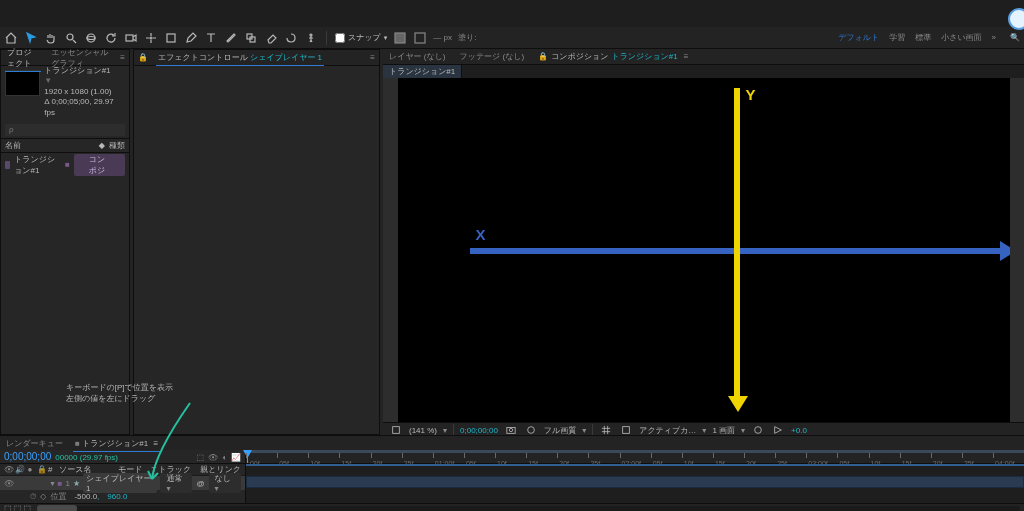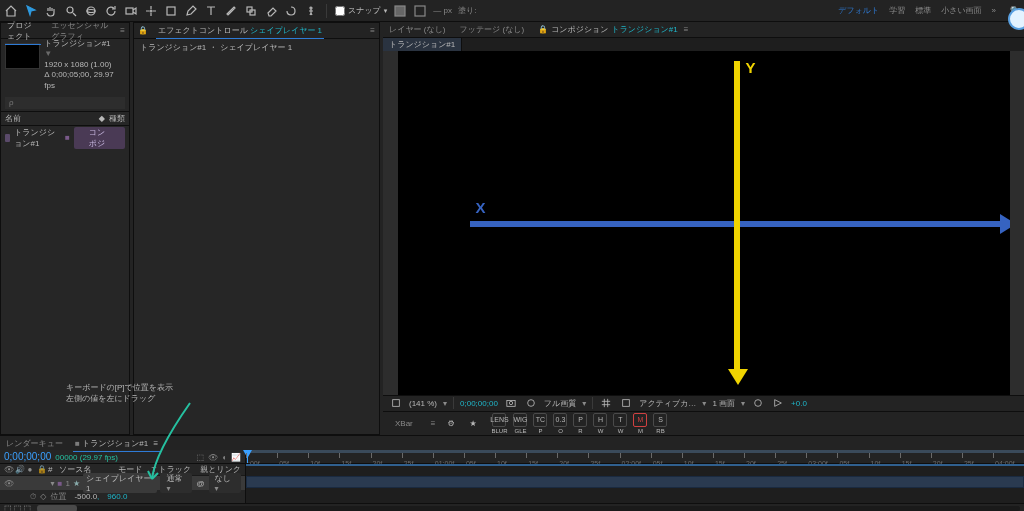--- a/index.html
+++ b/index.html
@@ -22,21 +22,21 @@
     --link-teal: #1fb6c9;
     --orange: #e28a2b;
     --red: #d04040;
   }
   * { box-sizing: border-box; margin:0; padding:0; font-family: "Hiragino Sans","Meiryo",Arial,sans-serif; font-size:8px; color:var(--text); user-select:none; }
   body { background:var(--bg-darker); width:1024px; height:511px; overflow:hidden; display:flex; flex-direction:column; }
   .row { display:flex; }
   .col { display:flex; flex-direction:column; }
 
   
-  #top-toolbar { height:22px; background:var(--bg-dark); border-bottom:1px solid var(--border); display:flex; align-items:center; padding:0 4px; gap:6px; }
+  #top-toolbar { height:22px; background:var(--bg-dark); border-bottom:1px solid var(--border); display:flex; align-items:center; padding:0 4px; gap:6px;margin-top:27px; }
   #top-toolbar .tool { width:14px; height:14px; display:flex; align-items:center; justify-content:center; color:var(--text-dim); cursor:pointer;}
   #top-toolbar .tool svg { width:12px; height:12px; stroke:var(--text); fill:none; stroke-width:1.2; }
   #top-toolbar .tool.active svg { stroke:#2e9adf; }
   #snap-field { display:flex; align-items:center; gap:3px; color:var(--text-dim);}
   #snap-field input { width:10px; height:10px; }
   #workspace-tabs { margin-left:auto; display:flex; gap:10px; align-items:center; }
   #workspace-tabs span { color:var(--text-dim); cursor:pointer; }
   #workspace-tabs span.active { color:var(--accent-blue); }
   #help-badge { width:22px; height:22px; border-radius:50%; background:#e4f3ff; position:absolute; right:-6px; top:8px; border:2px solid #5aa0e0;}
 
@@ -301,23 +301,20 @@
   <div class="vdivider"></div>
 
   <div id="fx-col" class="panel">
     <div class="tabbar">
       <span style="padding:0 4px;color:var(--text-dim);">🔒</span>
       <div class="tab active">
         <span>エフェクトコントロール</span>
         <span class="link">シェイプレイヤー 1</span>
       </div>
       <div class="panel-menu">≡</div>
-    </div>
-    <div class="fx-breadcrumb">
-      <span>トランジション#1</span><span class="sep">・</span><span>シェイプレイヤー 1</span>
     </div>
     <div style="flex:1;"></div>
   </div>
 
   <div class="vdivider"></div>
 
   <div id="viewer-col">
     <div id="viewer-tabs">
       <div class="vtab">レイヤー (なし)</div>
       <div class="vtab">フッテージ (なし)</div>

